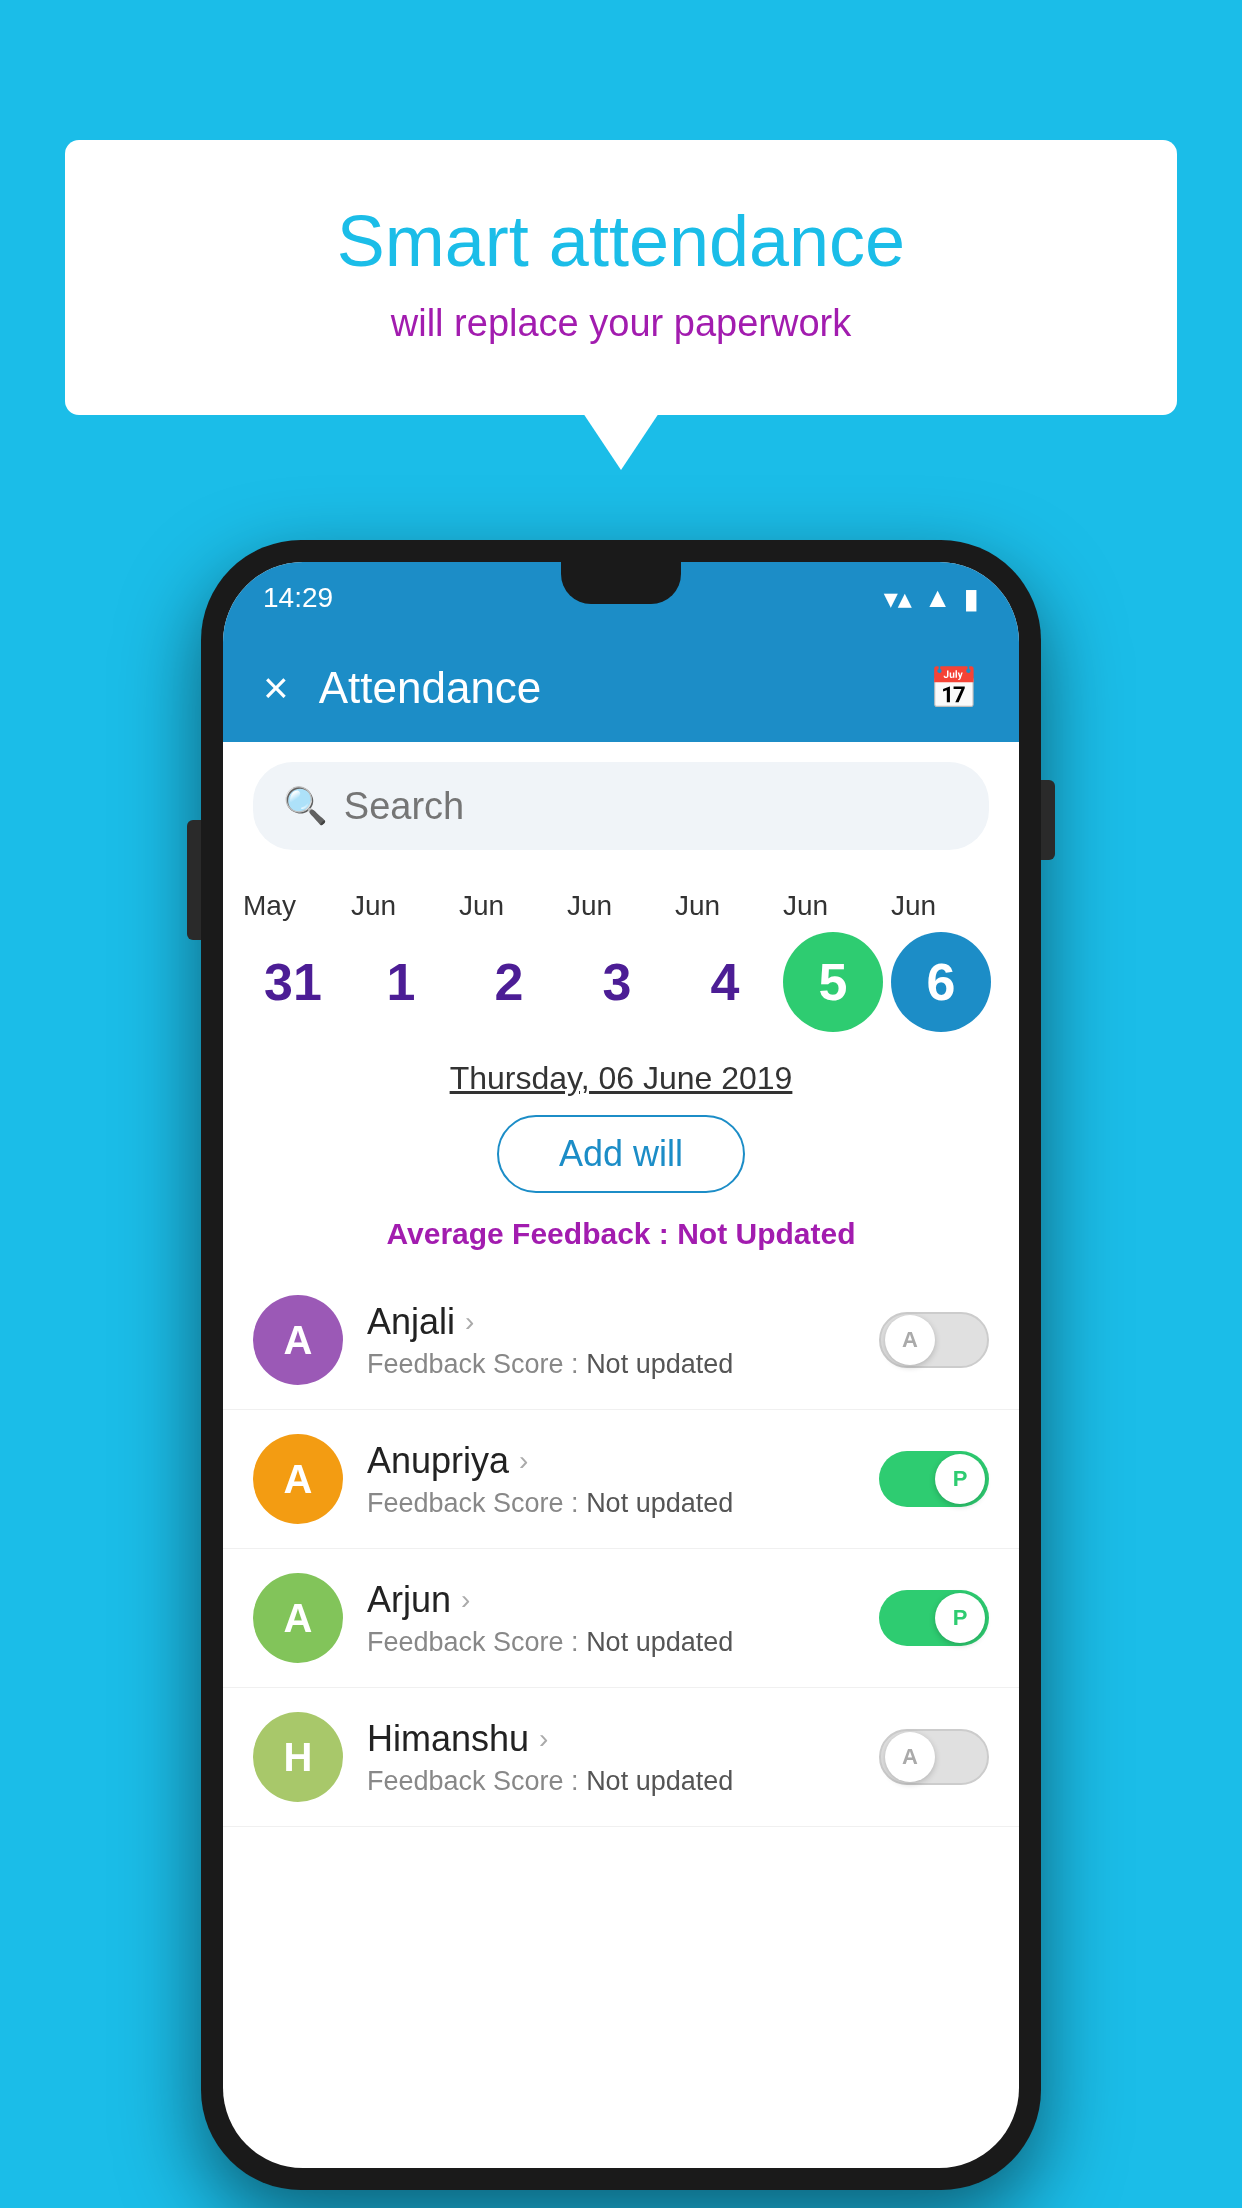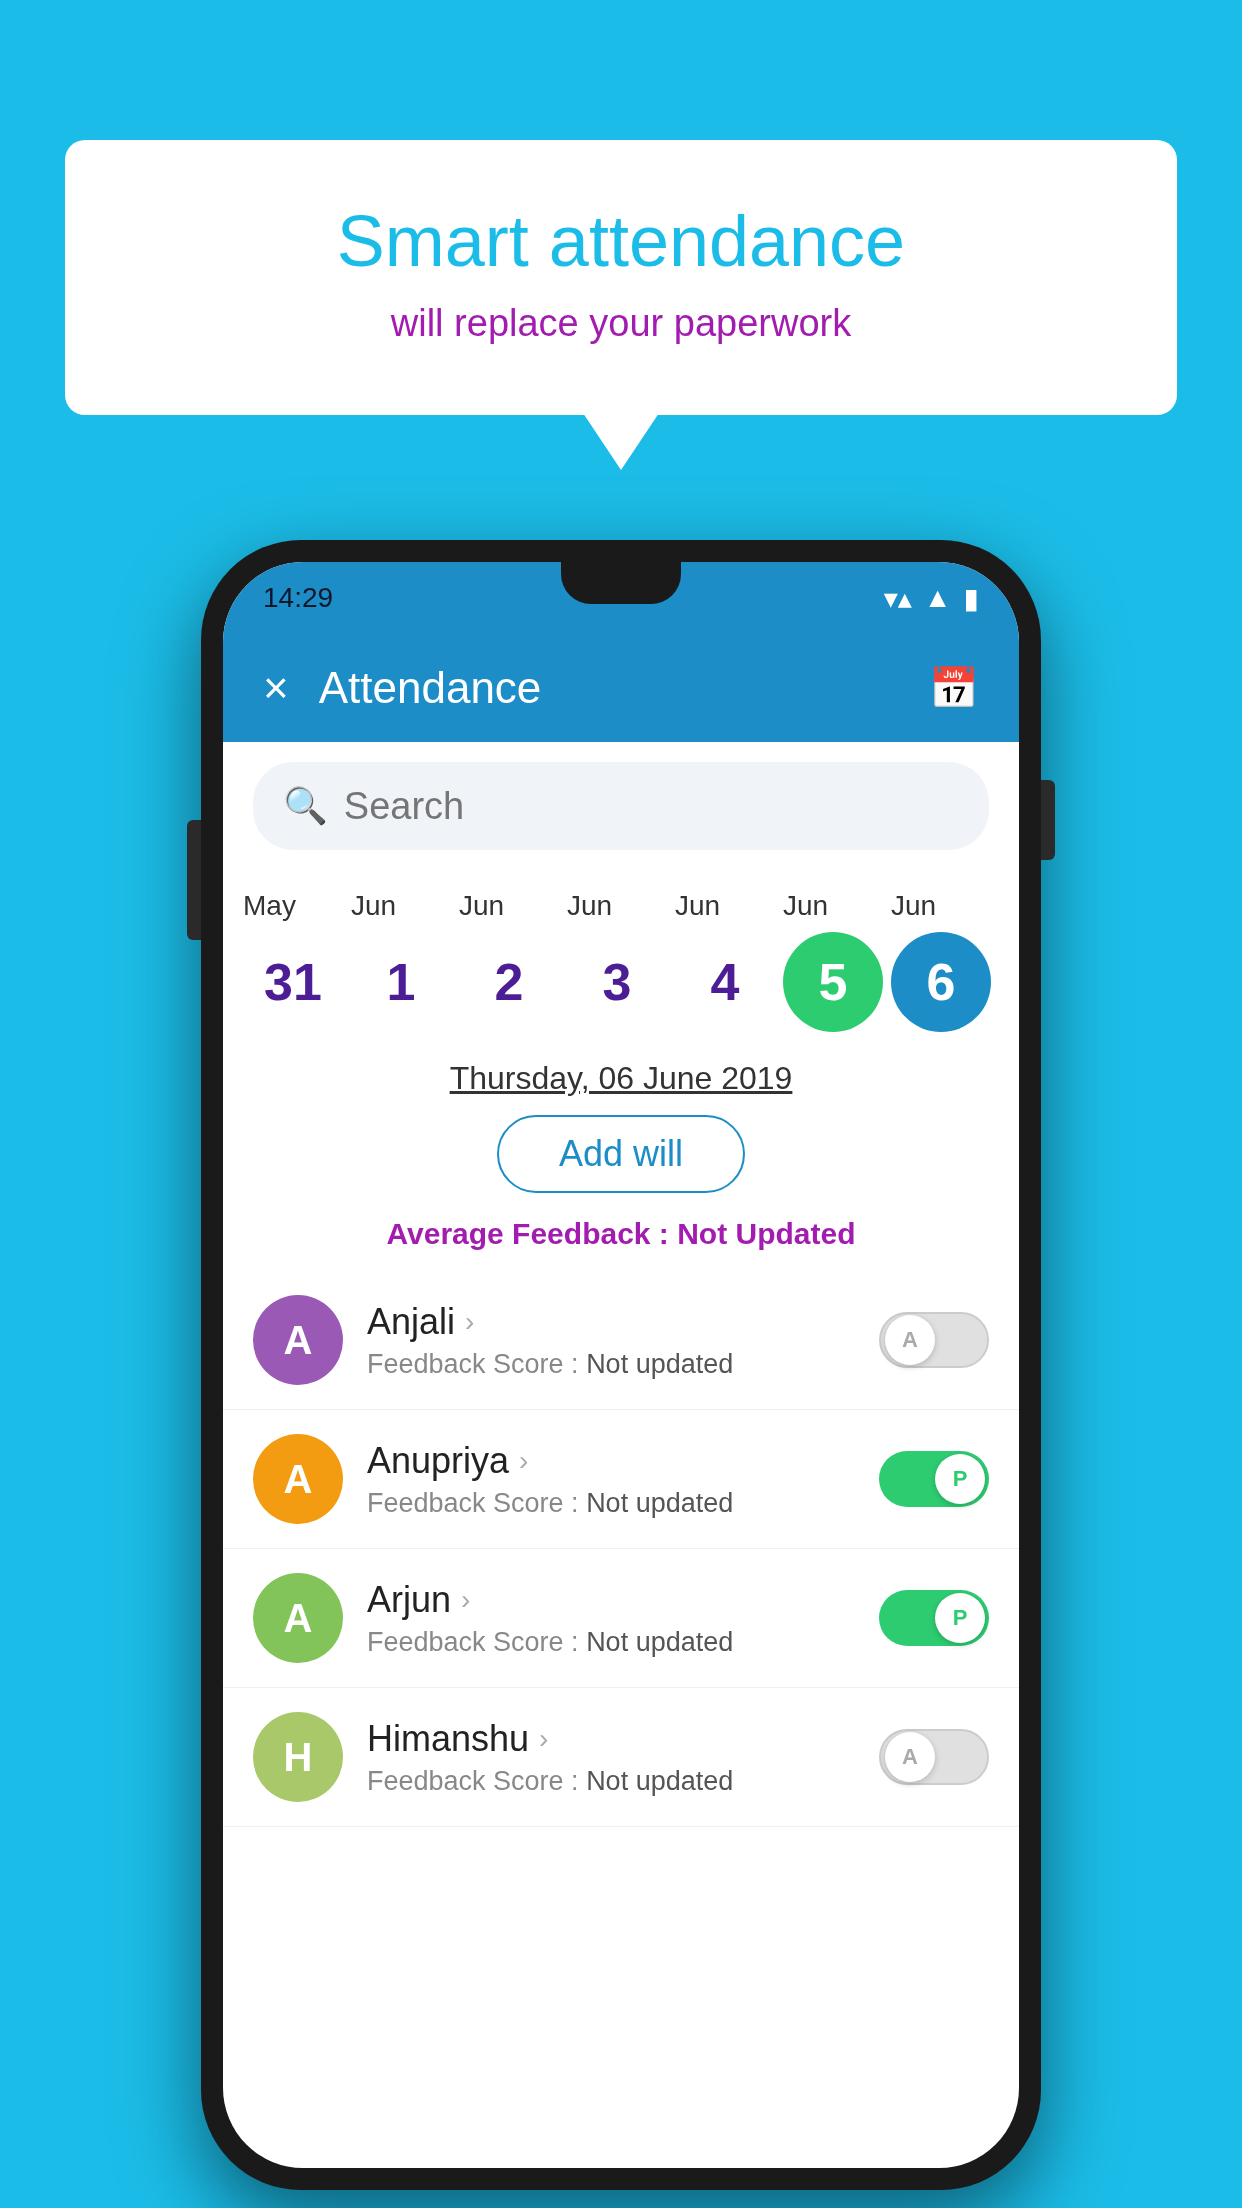--- a/index.html
+++ b/index.html
@@ -16,21 +16,21 @@
     
     .speech-bubble-container {
       position: absolute;
       top: 140px;
       left: 65px;
       right: 65px;
     }
 
     .speech-bubble {
       background: white;
-      border-radius: 20px;
+      border-radius: 14px;
       padding: 60px 80px 70px;
       text-align: center;
       position: relative;
     }
 
     .speech-bubble::after {
       content: '';
       position: absolute;
       bottom: -55px;
       left: 50%;
@@ -127,21 +127,21 @@
       height: 72px;
       display: flex;
       align-items: center;
       justify-content: space-between;
       padding: 0 40px;
       position: relative;
       z-index: 5;
     }
 
     .status-time {
-      color: #0f172a;
+      color: #ffffff;
       font-size: 28px;
       font-weight: 500;
     }
 
     .status-icons {
       display: flex;
       align-items: center;
       gap: 12px;
     }
 

